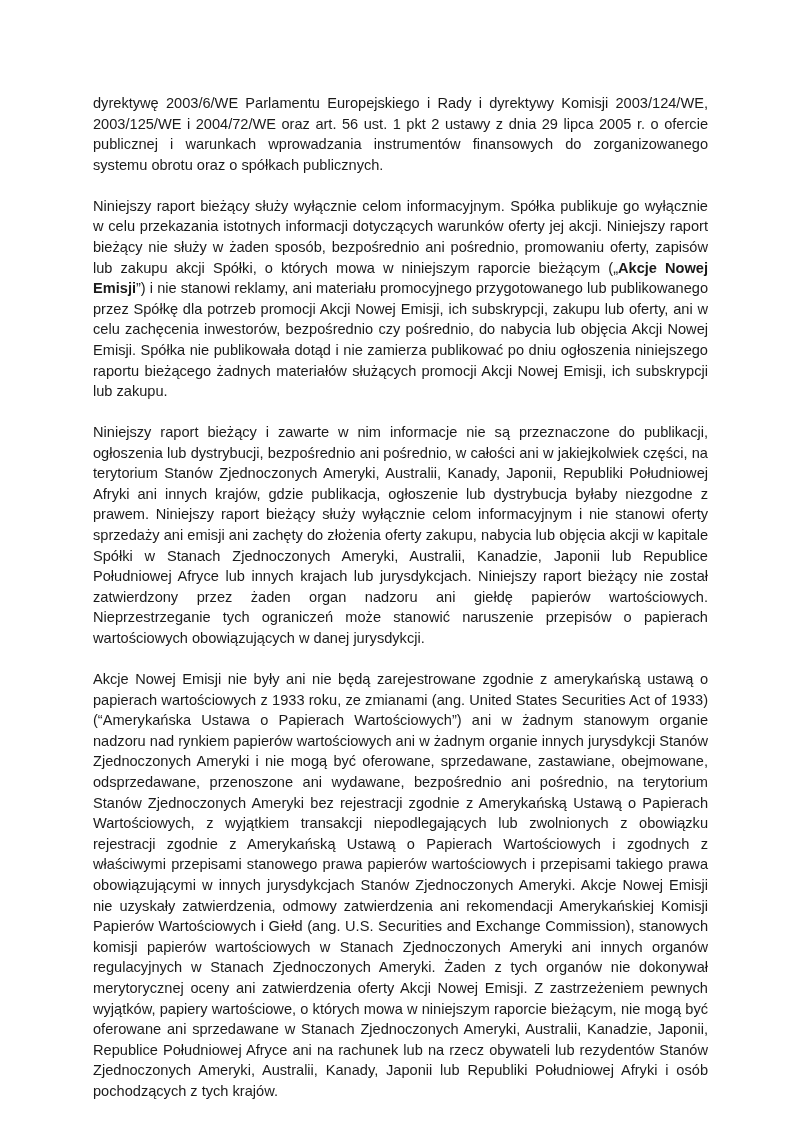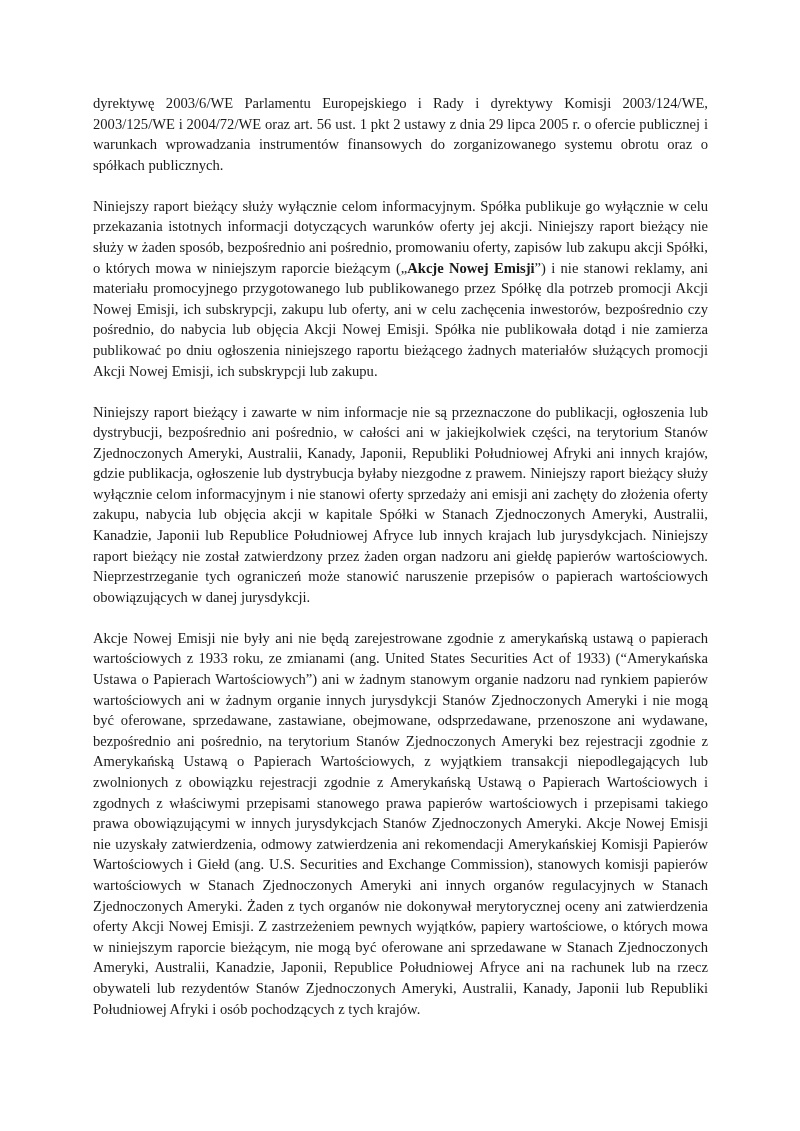--- a/index.html
+++ b/index.html
@@ -2,21 +2,21 @@
 <html><head>
 <meta charset="utf-8">
 <style>
   html, body { margin: 0; padding: 0; background: #ffffff; }
   body { width: 800px; height: 1131px; position: relative; overflow: hidden; }
   .page {
     position: absolute;
     left: 93px;
     top: 93px;
     width: 615px;
-    font-family: Liberation Serif, serif;
+    font-family: Liberation Sans, sans-serif;
     font-size: 14.6px;
     line-height: 20.6px;
     color: #1a1a1a;
   }
   .para {
     margin: 0 0 20.4px 0;
     text-align: justify;
     hyphens: none;
   }
   .bold { font-weight: bold; }

